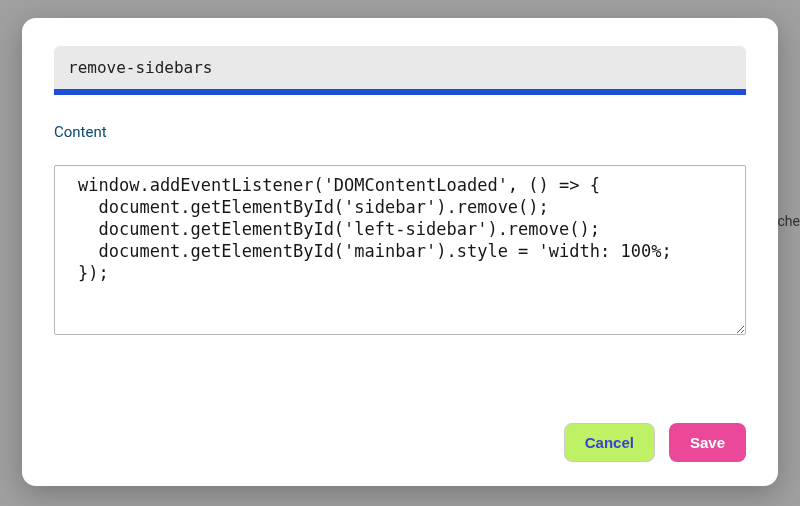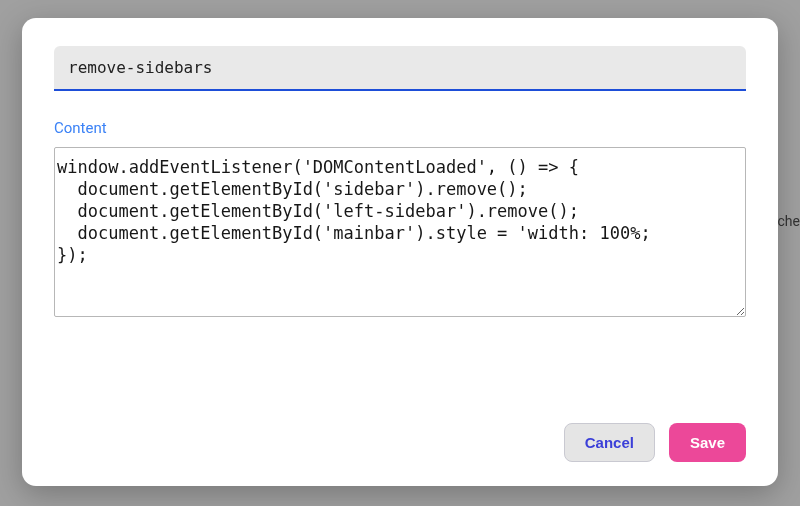--- a/index.html
+++ b/index.html
@@ -74,38 +74,38 @@
     .name-input-wrap {
       flex: 1;
       position: relative;
     }
     .name-input {
       width: 100%;
       border: none;
       background: #e9e9e9;
       border-top-left-radius: 6px;
       border-top-right-radius: 6px;
-      border-bottom: 2px solid #1d4ed8;
+      border-bottom: 6px solid #1d4ed8;
       padding: 12px 14px;
       font-size: 16px;
       font-family: ui-monospace, "SF Mono", Menlo, Consolas, monospace;
       color: #222;
       outline: none;
     }
     .field-label-content {
       font-size: 15px;
-      color: #3b82f6;
-      margin-bottom: 10px;
+      color: #0c4a6e;
+      margin-bottom: 24px;
     }
     .content-textarea {
       width: 100%;
       min-height: 170px;
       border: 1px solid #b7b7b7;
       border-radius: 2px;
-      padding: 8px 2px;
+      padding: 8px 23px;
       font-size: 17px;
       line-height: 1.3;
       font-family: ui-monospace, "SF Mono", Menlo, Consolas, monospace;
       color: #171717;
       resize: both;
       outline: none;
       overflow: auto;
       white-space: pre;
     }
     .button-row {
@@ -117,21 +117,21 @@
     }
     .btn {
       font-size: 15px;
       font-weight: 600;
       padding: 10px 20px;
       border-radius: 8px;
       cursor: pointer;
       border: 1px solid transparent;
     }
     .btn-cancel {
-      background: #e5e5e5;
+      background: #bef264;
       color: #3b3fd8;
       border: 1px solid #c9c9d1;
     }
     .btn-save {
       background: #ec4899;
       color: #fff;
     }
     .caret::after {
       
       content: "";

